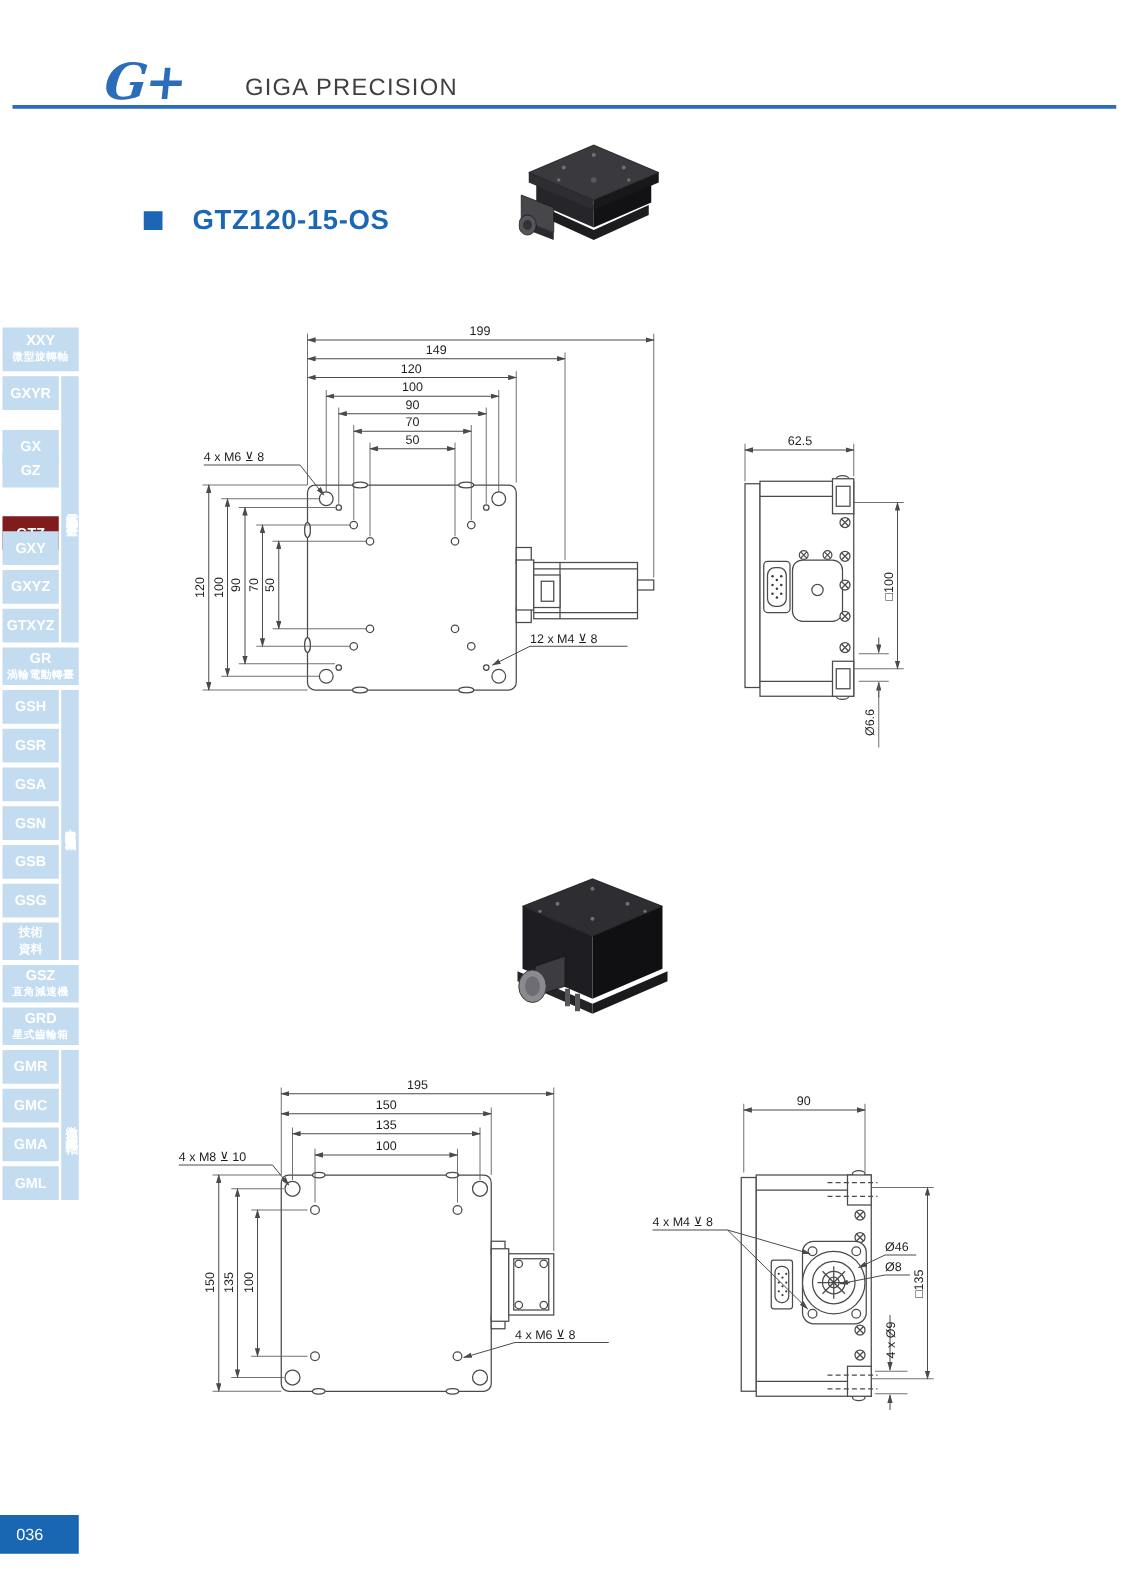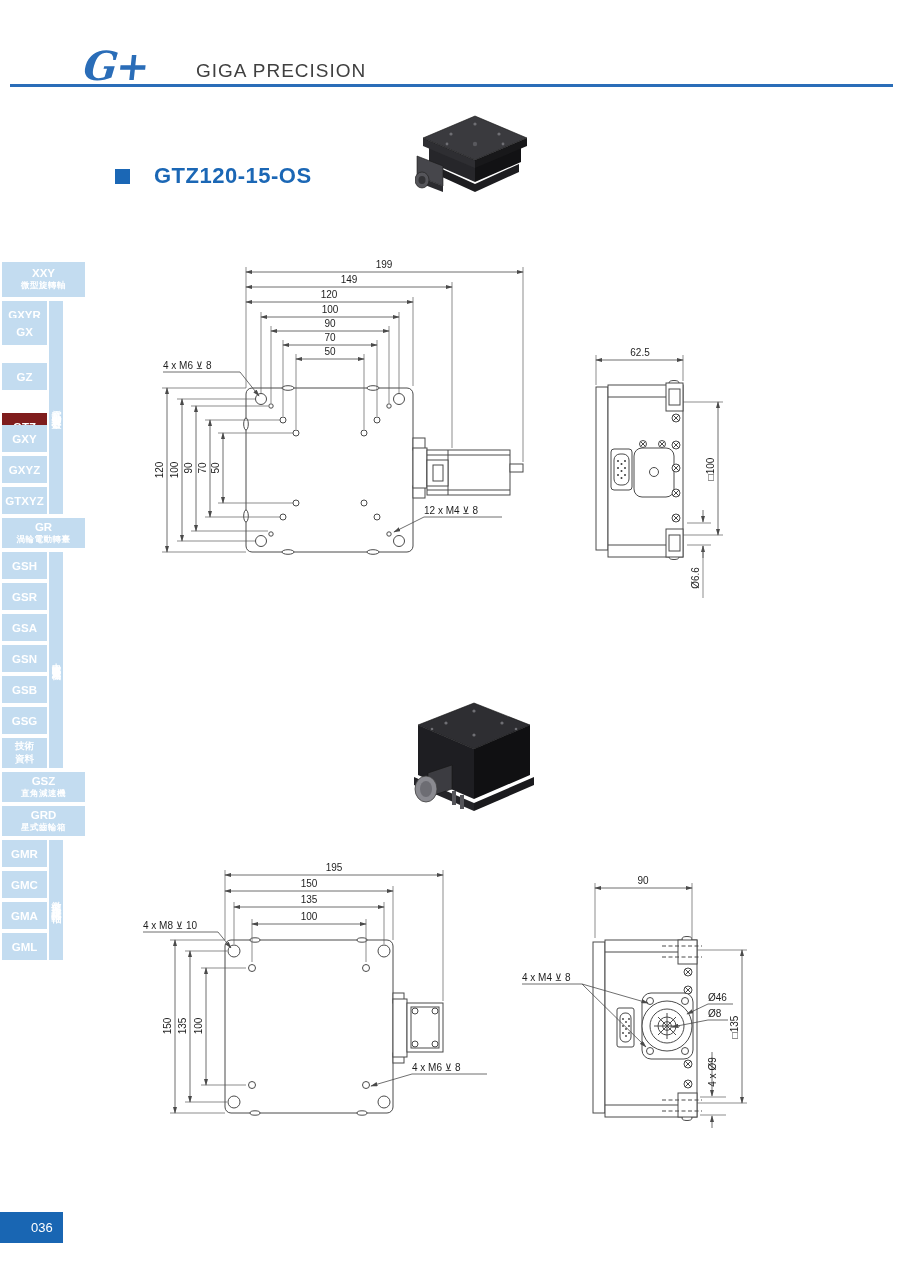--- a/index.html
+++ b/index.html
@@ -9,21 +9,21 @@
   .logo{position:absolute;left:84px;top:42px;font-family:"DejaVu Serif",serif;
         font-style:italic;font-weight:bold;font-size:40px;color:#2a6db8;
         transform:skewX(-6deg);letter-spacing:-2px;}
   .brand{position:absolute;left:196px;top:60px;font-size:19px;color:#404040;letter-spacing:1px;}
   .hline{position:absolute;left:10px;top:84px;width:883px;height:3px;background:#2a6db8;}
   
   .sidebar{position:absolute;left:2px;top:262px;width:61px;height:700px;}
   .sb-item{position:absolute;left:0;width:45px;height:27px;background:#c3dcf0;color:#fff;
            display:flex;flex-direction:column;align-items:center;justify-content:center;
            font-weight:bold;font-size:11.5px;cursor:pointer;}
-  .sb-item.wide{width:83px;}
+  .sb-item.wide{width:61px;}
   .sb-item.tall{height:30px;}
   .sb-item.xxy{height:35px;}
   .sb-item.active{background:#7f1d1d;margin-top:19px;}
   .sb-sub{font-size:8.5px;font-weight:bold;letter-spacing:0.5px;margin-top:1px;}
   .sb-strip{position:absolute;left:47px;width:14px;background:#c3dcf0;color:#fff;
             writing-mode:vertical-rl;text-orientation:upright;font-size:10px;font-weight:bold;
             letter-spacing:3px;display:flex;align-items:center;justify-content:center;}
   
   .sec-title{position:absolute;display:flex;align-items:center;gap:24px;}
   .sec-bullet{width:15px;height:15px;background:#1b67b5;}
@@ -35,40 +35,40 @@
   .fw{fill:#fff;stroke:#4a4a4a;stroke-width:1;}
   .ln{fill:none;stroke:#4a4a4a;stroke-width:1;}
   .ext{fill:none;stroke:#5c5c5c;stroke-width:0.7;}
   .dim{stroke:#4a4a4a;stroke-width:0.8;marker-start:url(#arw);marker-end:url(#arw);}
   .lead{fill:none;stroke:#4a4a4a;stroke-width:0.8;marker-end:url(#arw);}
   .dt{font-size:10px;fill:#1e1e1e;}
   .dtm{text-anchor:middle;}
   .dash{stroke-dasharray:4 2.5;}
   .pin{fill:#3a3a3a;}
   .pagenum{position:absolute;left:0;top:1212px;width:63px;height:31px;background:#1966b3;
-           color:#fff;font-size:13px;line-height:31px;padding-left:31px;box-sizing:border-box;}
+           color:#fff;font-size:13px;line-height:31px;padding-left:13px;box-sizing:border-box;}
 </style>
 </head>
 <body>
 
 <div class="page">
 
   <div class="logo">G+</div>
   <div class="brand">GIGA PRECISION</div>
   <div class="hline"></div>
 
   <div class="sidebar">
     <div class="sb-item wide xxy" style="top:0">
       <span>XXY</span>
       <span class="sb-sub">微型旋轉軸</span>
       </div>
     <div class="sb-item" style="top:39px">
         <span>GXYR</span>
       </div>
-    <div class="sb-item" style="top:56px">
+    <div class="sb-item" style="top:82px">
         <span>GX</span>
       </div>
     <div class="sb-item" style="top:101px">
         <span>GZ</span>
       </div>
     <div class="sb-item active" style="top:132px">
         <span>GTZ</span>
       </div>
     <div class="sb-item" style="top:163px">
         <span>GXY</span>

